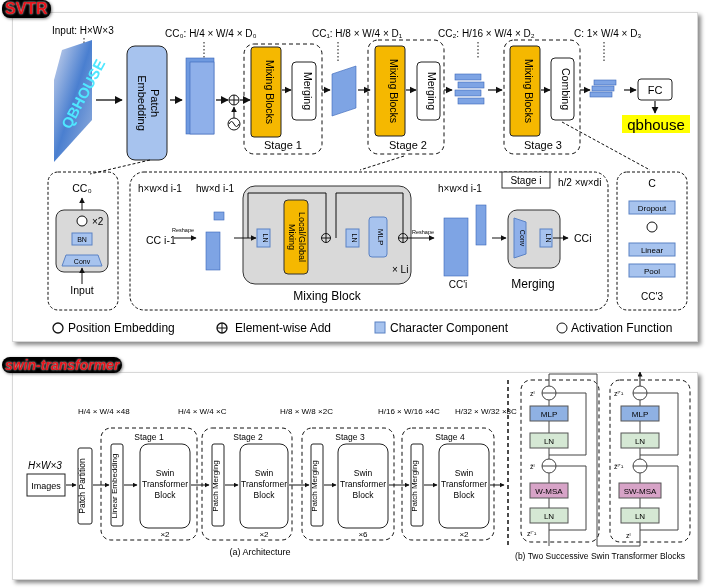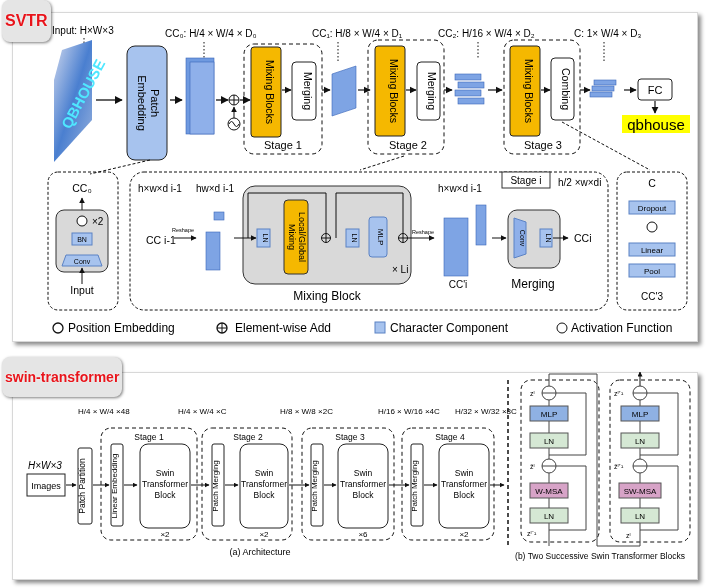--- a/index.html
+++ b/index.html
@@ -1,18 +1,18 @@
 <!DOCTYPE html>
 <html><head>
 <meta charset="utf-8">
 <style>
   html,body{margin:0;padding:0;background:#fff;}
   body{width:707px;height:588px;position:relative;overflow:hidden;font-family:"Liberation Sans",sans-serif;color:#111;}
   .panel{position:absolute;background:#fff;border:1px solid #d8d8d8;box-shadow:3px 3px 4px rgba(0,0,0,0.45);}
-  .tag{position:absolute;color:#e8141b;font-weight:bold;font-family:"Liberation Sans",sans-serif;background:#e5e5e5;border-radius:8px;padding:12px 3px;
+  .tag{position:absolute;color:#e8141b;font-weight:bold;font-family:"Liberation Sans",sans-serif;background:#000000;border-radius:8px;padding:0 3px;
        text-shadow:0 0 2px #fff;box-shadow:1px 1px 3px rgba(0,0,0,0.5);text-align:right;}
   svg text{font-family:"Liberation Sans",sans-serif;}
   .serif{font-family:"Liberation Serif",serif;}
 </style>
 </head>
 <body>
 
 <div class="panel" style="left:12px;top:12px;width:684px;height:328px;"></div>
 <div class="tag" style="left:2px;top:0px;font-size:16px;">SVTR</div>
 
@@ -201,21 +201,21 @@
       <line x1="222" y1="323" x2="222" y2="333" stroke="#111"></line>
     <text x="235" y="332" font-size="12">Element-wise Add</text>
     <rect x="375" y="322" width="10" height="11" fill="#a7c3ee" stroke="#5b82c4"></rect>
     <text x="390" y="332" font-size="12">Character Component</text>
     <circle cx="562" cy="328" r="5" fill="none" stroke="#111"></circle>
     <text x="571" y="332" font-size="12">Activation Function</text>
   </g>
 </svg>
 
 <div class="panel" style="left:12px;top:372px;width:684px;height:206px;"></div>
-<div class="tag" style="left:2px;top:357px;font-size:14px;">swin-transformer</div>
+<div class="tag" style="left:2px;top:357px;font-size:14px;font-style:italic;">swin-transformer</div>
 
 <svg width="707" height="230" style="position:absolute;left:0;top:358px;" xmlns="http://www.w3.org/2000/svg">
   <defs>
     <marker id="ar2" viewBox="0 0 10 10" refX="9" refY="5" markerWidth="5" markerHeight="5" orient="auto">
         <path d="M0,0 L10,5 L0,10 z" fill="#111"></path>
       </marker>
   </defs>
   <g class="serif" font-family="Liberation Serif, serif">
     <text x="28" y="111" font-size="10" font-style="italic">H×W×3</text>
     <rect x="27" y="116" width="38" height="22" fill="#fff" stroke="#222"></rect>

